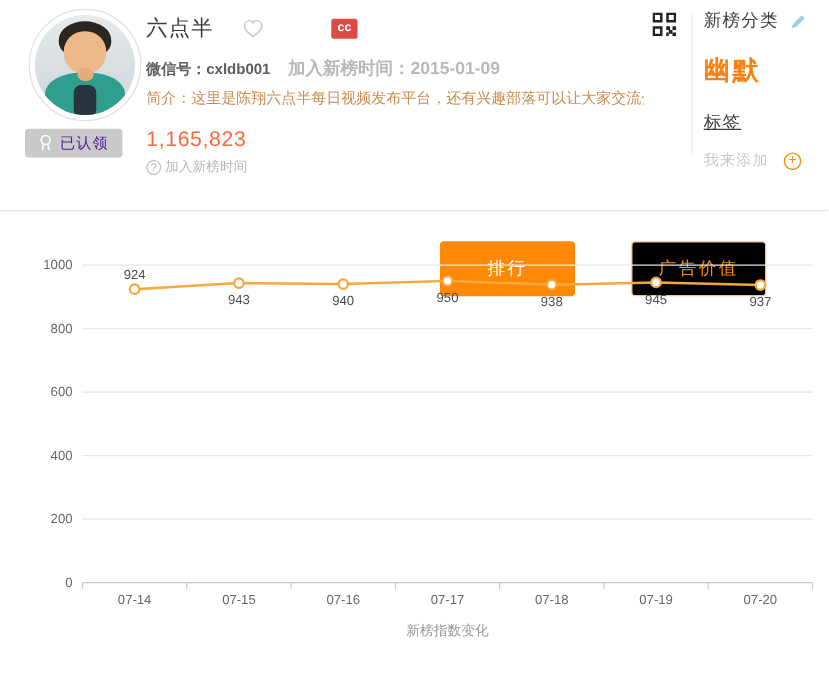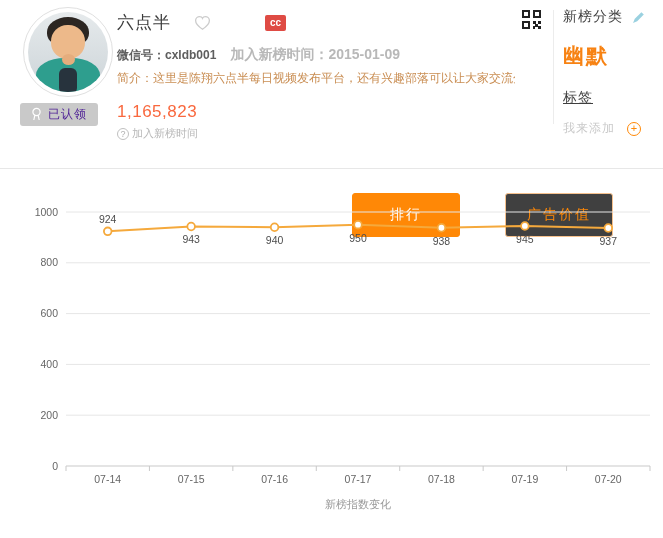--- a/index.html
+++ b/index.html
@@ -71,21 +71,21 @@
   }
   
   .tab-line{position:absolute;left:0;top:168px;width:663px;height:1px;background:#e7e7e7;}
   .tab{
     position:absolute;top:153px;height:44px;width:108px;border-radius:3px;
     font-size:14px;letter-spacing:2px;cursor:pointer;
     font-family:Liberation Serif, serif;
     margin-top:40px;
   }
   .tab-rank{left:352px;background:var(--accent);border:1px solid var(--accent);color:#fff;}
-  .tab-ad{left:505px;background:#404040;border:1px solid #f6c18d;color:var(--accent);}
+  .tab-ad{left:505px;background:#000000;border:1px solid #f6c18d;color:var(--accent);}
   
   .chart-wrap{position:absolute;left:0;top:200px;width:663px;height:338px;}
 </style>
 </head>
 <body>
 
 <div class="page">
 
   <div class="avatar">
     <div class="avatar-inner">

